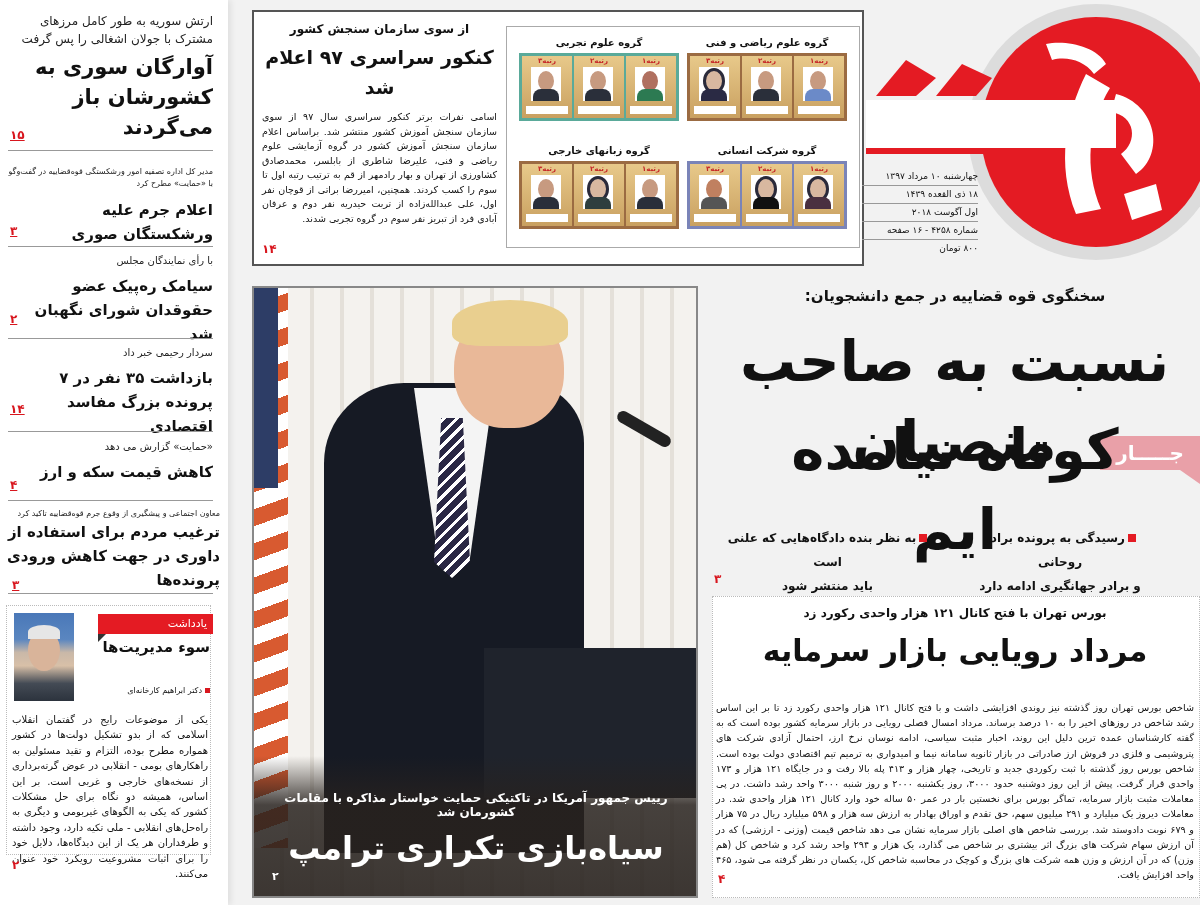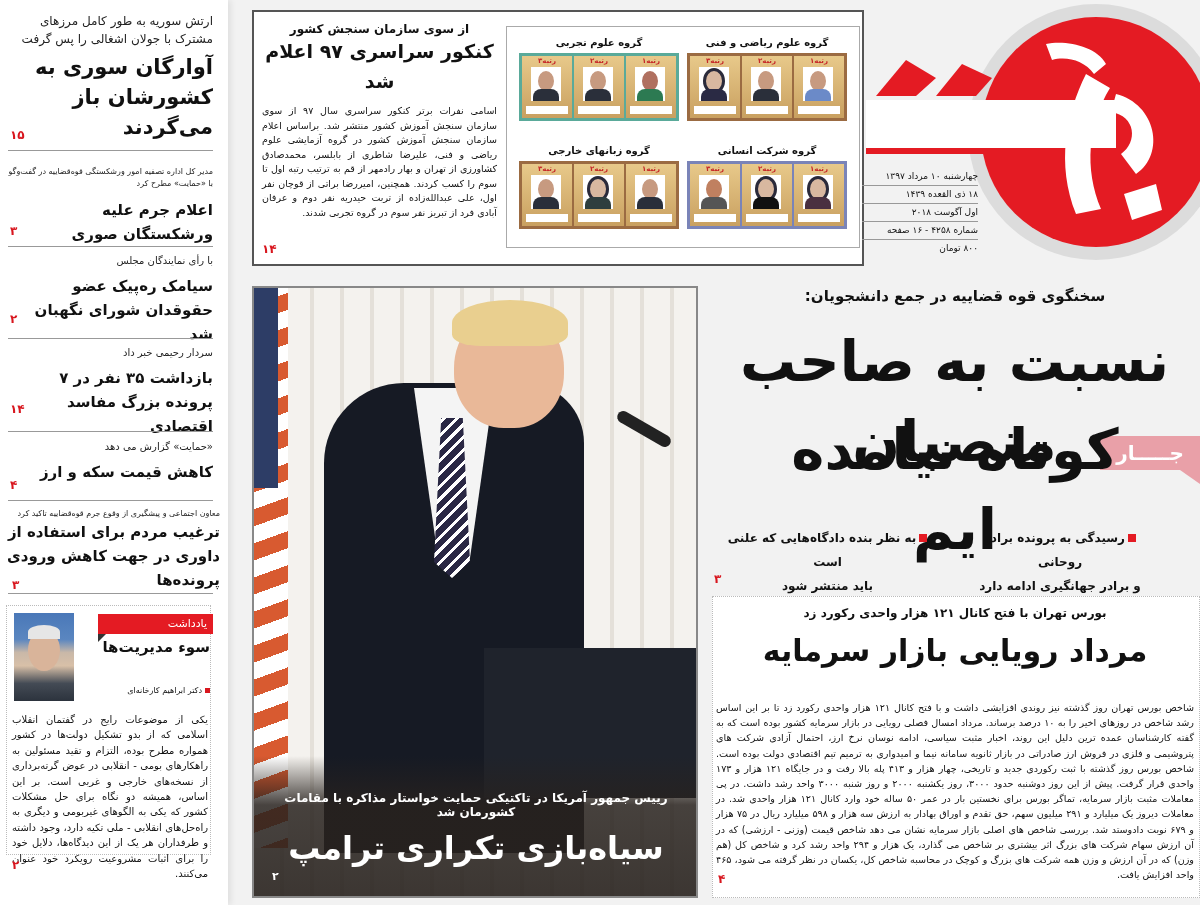--- a/index.html
+++ b/index.html
@@ -6,39 +6,39 @@
   html, body { width: 1200px; height: 905px; overflow: hidden; background: #f2f2f2; }
   body { position: relative; font-family: "DejaVu Sans", sans-serif; color: #111; direction: rtl; }
   .abs { position: absolute; }
 
   
   #left-col { left: 0; top: 0; width: 228px; height: 905px; background: #fff; box-shadow: 3px 0 6px rgba(0,0,0,0.08); }
   .lstory { position: absolute; left: 8px; width: 205px; text-align: right; }
   .lstory .kick { font-size: 10px; line-height: 14px; color: #222; }
   .lstory .kick-sm { font-size: 8px; line-height: 12px; color: #222; }
   .lstory .head { font-weight: bold; line-height: 24px; }
-  .lstory .pg { position: absolute; left: 2px; bottom: 0; color: #d8161e; font-weight: bold; font-size: 12px; }
+  .lstory .pg { position: absolute; left: 2px; bottom: 0; color: #d8161e; font-weight: bold; font-size: 12px; text-decoration: underline; }
   .lsep { position: absolute; left: 8px; width: 205px; height: 1px; background: #999; }
 
   #note-box { left: 6px; top: 605px; width: 205px; height: 250px; border: 1px dotted #bbb; }
   #note-photo { left: 14px; top: 613px; width: 60px; height: 88px; background: linear-gradient(180deg, #4a78b8 0%, #5a86c0 30%, #c9b8a8 45%, #d8c0a8 60%, #444b55 80%, #2c333d 100%); }
   #note-photo .face { position: absolute; left: 14px; top: 16px; width: 32px; height: 42px; border-radius: 50%; background: #d9b49a; }
   #note-photo .hair { position: absolute; left: 14px; top: 12px; width: 32px; height: 14px; border-radius: 50% 50% 0 0; background: #e6e6e6; }
   #note-tag { left: 98px; top: 614px; width: 115px; height: 20px; background: #e41b23; color: #fff; font-size: 11px; line-height: 20px; padding-right: 6px; text-align: right; }
   #note-tag-fold { left: 98px; top: 634px; width: 0; height: 0; border-left: 8px solid #333; border-bottom: 8px solid transparent; }
   #note-title { left: 90px; top: 638px; width: 120px; text-align: right; font-weight: bold; font-size: 15px; }
   #note-author { left: 90px; top: 686px; width: 120px; text-align: right; font-size: 8px; }
   #note-author .bullet { display: inline-block; width: 5px; height: 5px; background: #d8161e; margin-left: 3px; }
   #note-body { left: 12px; top: 712px; width: 196px; text-align: justify; font-size: 10px; line-height: 15.4px; }
   #note-pg { left: 12px; top: 858px; color: #d8161e; font-size: 12px; font-weight: bold; }
 
   
   #konkur-box { left: 252px; top: 10px; width: 612px; height: 256px; border: 2px solid #555; background: #fff; }
   #konkur-text { left: 262px; top: 22px; width: 235px; text-align: center; }
-  #konkur-kicker { font-size: 12px; font-weight: bold; }
+  #konkur-kicker { font-size: 12px; font-weight: bold; margin-bottom: 6px; }
   #konkur-head1, #konkur-head2 { font-size: 19px; font-weight: bold; line-height: 30px; }
   #konkur-body { text-align: justify; font-size: 9.5px; line-height: 14.5px; margin-top: 8px; }
   #konkur-pg { left: 262px; top: 242px; color: #d8161e; font-weight: bold; font-size: 12px; }
   #grid-panel { left: 506px; top: 26px; width: 354px; height: 222px; border: 1px solid #aaa; background: #fff; }
   .grp { position: absolute; width: 160px; }
   .grp-title { text-align: center; font-size: 10px; font-weight: bold; height: 16px; }
   .cards { display: flex; flex-direction: row; gap: 2px; background: #9b6b42; padding: 3px; }
   .card { flex: 1; height: 62px; background: linear-gradient(#e8c98a, #c9a060); position: relative; }
   .card .rank { font-size: 7px; color: #c62828; text-align: center; line-height: 10px; font-weight: bold; }
   .card .ph { position: absolute; left: 9px; top: 11px; width: 30px; height: 34px; background: #fff; overflow: hidden; }

